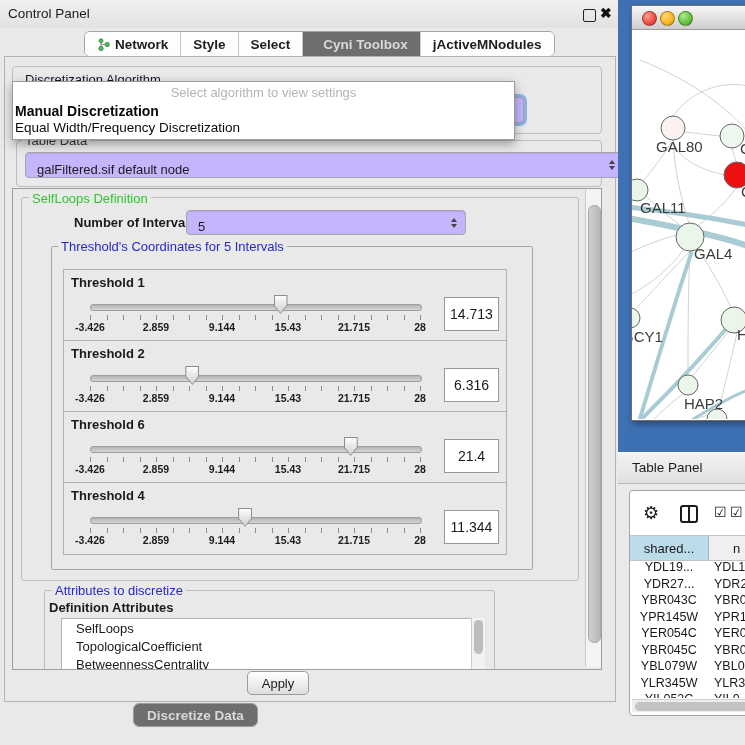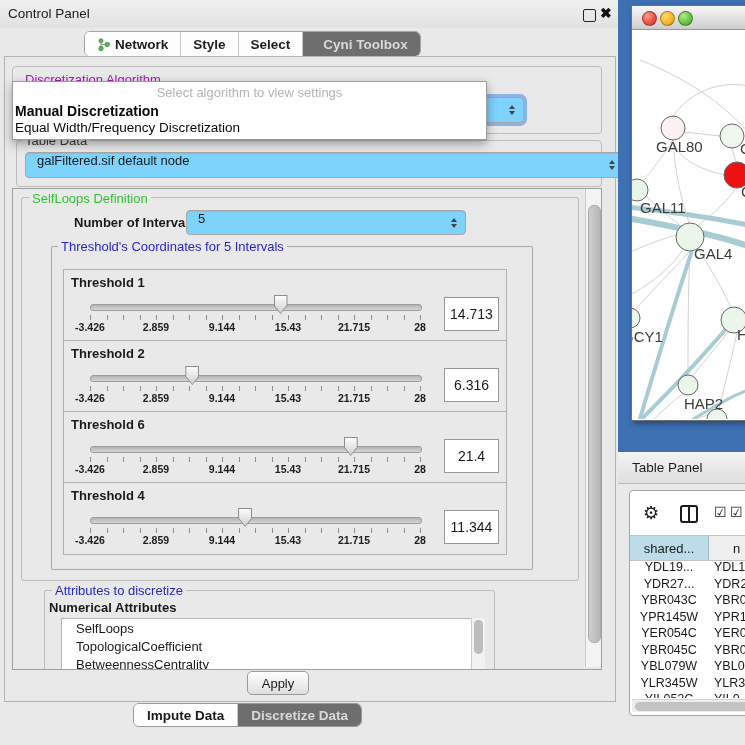--- a/index.html
+++ b/index.html
@@ -16,31 +16,31 @@
   .tabrow{left:84px;top:31px;height:24px;display:flex;border:1px solid #a3a3a3;border-radius:6px;
           background:#fff;overflow:hidden;box-shadow:0 1px 1px rgba(255,255,255,.7);}
   .tab{display:flex;align-items:center;gap:5px;padding:0 12px;font-size:13.5px;font-weight:600;
        color:#1d1d1d;border-right:1px solid #c9c9c9;background:#fdfdfd;white-space:nowrap;}
   .tab:last-child{border-right:none;}
   .tab.sel{background:#6e6e6e;color:#d9d9d9;padding-left:20px;}
   .panel{left:4px;top:56px;width:610px;height:644px;border:1px solid #b2b2b2;background:#e9e9e9;}
   
   .group{border:1px solid #bdbdbd;border-radius:4px;}
   .gtitle{font-size:13px;background:#e9e9e9;padding:0 3px;white-space:nowrap;}
-  .combo{background:#7dd3fc;border:1px solid #a6a6a6;border-radius:4px;font-size:13px;
-         display:flex;align-items:flex-start;padding:0 24px 0 11px;box-shadow:inset 0 1px 1px rgba(0,0,0,.07);}
+  .combo{background:#c4b5fd;border:1px solid #a6a6a6;border-radius:4px;font-size:13px;
+         display:flex;align-items:flex-end;padding:0 24px 0 11px;box-shadow:inset 0 1px 1px rgba(0,0,0,.07);}
   .combo .stepper{position:absolute;right:8px;top:50%;transform:translateY(-50%);}
   .arr-u{width:0;height:0;border-left:3.5px solid transparent;border-right:3.5px solid transparent;
          border-bottom:4.5px solid #444;margin-bottom:2px;}
   .arr-d{width:0;height:0;border-left:3.5px solid transparent;border-right:3.5px solid transparent;
          border-top:4.5px solid #444;}
   .focusring{box-shadow:0 0 0 3px rgba(92,150,227,.65);}
   
   .popup{left:12px;top:81px;width:473px;height:57px;background:#fff;border:1px solid #9b9b9b;
-         box-shadow:0 4px 10px rgba(0,0,0,.35);z-index:40;}
+         box-shadow:0 4px 10px rgba(0,0,0,.35);z-index:40;padding-left:28px;}
   .popup .hint{left:0;right:0;top:3px;text-align:center;font-size:13px;color:#b4b4b4;}
   .popup .opt1{left:2px;top:21px;font-size:14px;font-weight:bold;color:#0a0a0a;}
   .popup .opt2{left:2px;top:38px;font-size:13.5px;color:#0a0a0a;}
   
   .scrollpane{left:12px;top:188px;width:588px;height:480px;border:1px solid #9e9e9e;
               background:#e9e9e9;overflow:hidden;}
   .vsb{left:572px;top:0;width:15px;height:478px;background:#f4f4f4;border-left:1px solid #c9c9c9;}
   .vsb .thumb{position:absolute;left:1.5px;top:16px;width:11px;height:436px;border-radius:6px;
               background:linear-gradient(90deg,#cfcfcf,#b7b7b7);border:1px solid #a9a9a9;}
   
@@ -123,26 +123,29 @@
       </div>
       <div class="tab">
         <span>Style</span>
       </div>
       <div class="tab">
         <span>Select</span>
       </div>
       <div class="tab sel">
         <span>Cyni Toolbox</span>
       </div>
+      <div class="tab">
+        <span>jActiveMNodules</span>
+      </div>
     </div>
 
   <div class="abs panel"></div>
 
   <div class="abs group" style="left:12px;top:66px;width:588px;height:66px;"></div>
-  <div class="abs gtitle" style="left:22px;top:72px;color:#a21caf;">Discretization Algorithm</div>
+  <div class="abs gtitle" style="left:22px;top:72px;color:#0f172a;">Discretization Algorithm</div>
   <div class="abs combo focusring" style="left:24px;top:97px;width:463px;height:24px;">
     <span class="stepper">
         <div class="arr-u"></div>
         <div class="arr-d"></div>
       </span>
   </div>
 
   <div class="abs popup">
     <div class="abs hint">Select algorithm to view settings</div>
     <div class="abs opt1">Manual Discretization</div>
@@ -313,39 +316,38 @@
           <div class="slbl" style="left:356px">28</div>
           <div class="thumbp" style="left:174.1px">
             <div class="in"></div>
           </div>
           <div class="valbox">11.344</div>
         </div>
       </div>
 
     <div class="abs group" style="left:31px;top:401px;width:449px;height:90px;border-radius:2px;"></div>
     <div class="abs gtitle" style="left:39px;top:394px;color:#2727cc;">Attributes to discretize</div>
-    <div class="abs" style="left:36px;top:411px;font-size:13px;font-weight:bold;">Numerical Attributes</div>
+    <div class="abs" style="left:36px;top:411px;font-size:13px;font-weight:bold;">Definition Attributes</div>
     <div class="abs listbox" style="left:48px;top:429px;width:410px;height:60px;" id="attrlist">
         <div class="it">SelfLoops</div>
         <div class="it">TopologicalCoefficient</div>
         <div class="it">BetweennessCentrality</div>
       </div>
     <div class="abs lsb" style="left:458px;top:429px;height:60px;">
         <div class="thumb"></div>
       </div>
 
     <div class="abs vsb">
         <div class="thumb"></div>
       </div>
   </div>
 
   <div class="abs btn" style="left:247px;top:671px;width:60px;height:22px;">Apply</div>
 
   <div class="abs btabrow" id="btabrow">
-      <div class="btab">Impute Data</div>
       <div class="btab sel">Discretize Data</div>
     </div>
 
   <div class="abs bluezone" id="bluezone" style="background: rgb(62, 112, 180);"></div>
 
   <div class="abs macwin">
     <div class="abs mactitle">
       <div class="light" style="left:10px;background:radial-gradient(circle at 35% 30%,#ff9d96,#ee4b3e 60%,#c93a2e);"></div>
       <div class="light" style="left:28px;background:radial-gradient(circle at 35% 30%,#ffd76e,#f5b01f 65%,#cf8d12);"></div>
       <div class="light" style="left:46px;background:radial-gradient(circle at 35% 30%,#b4e98c,#5bbf3a 65%,#3f9427);"></div>

